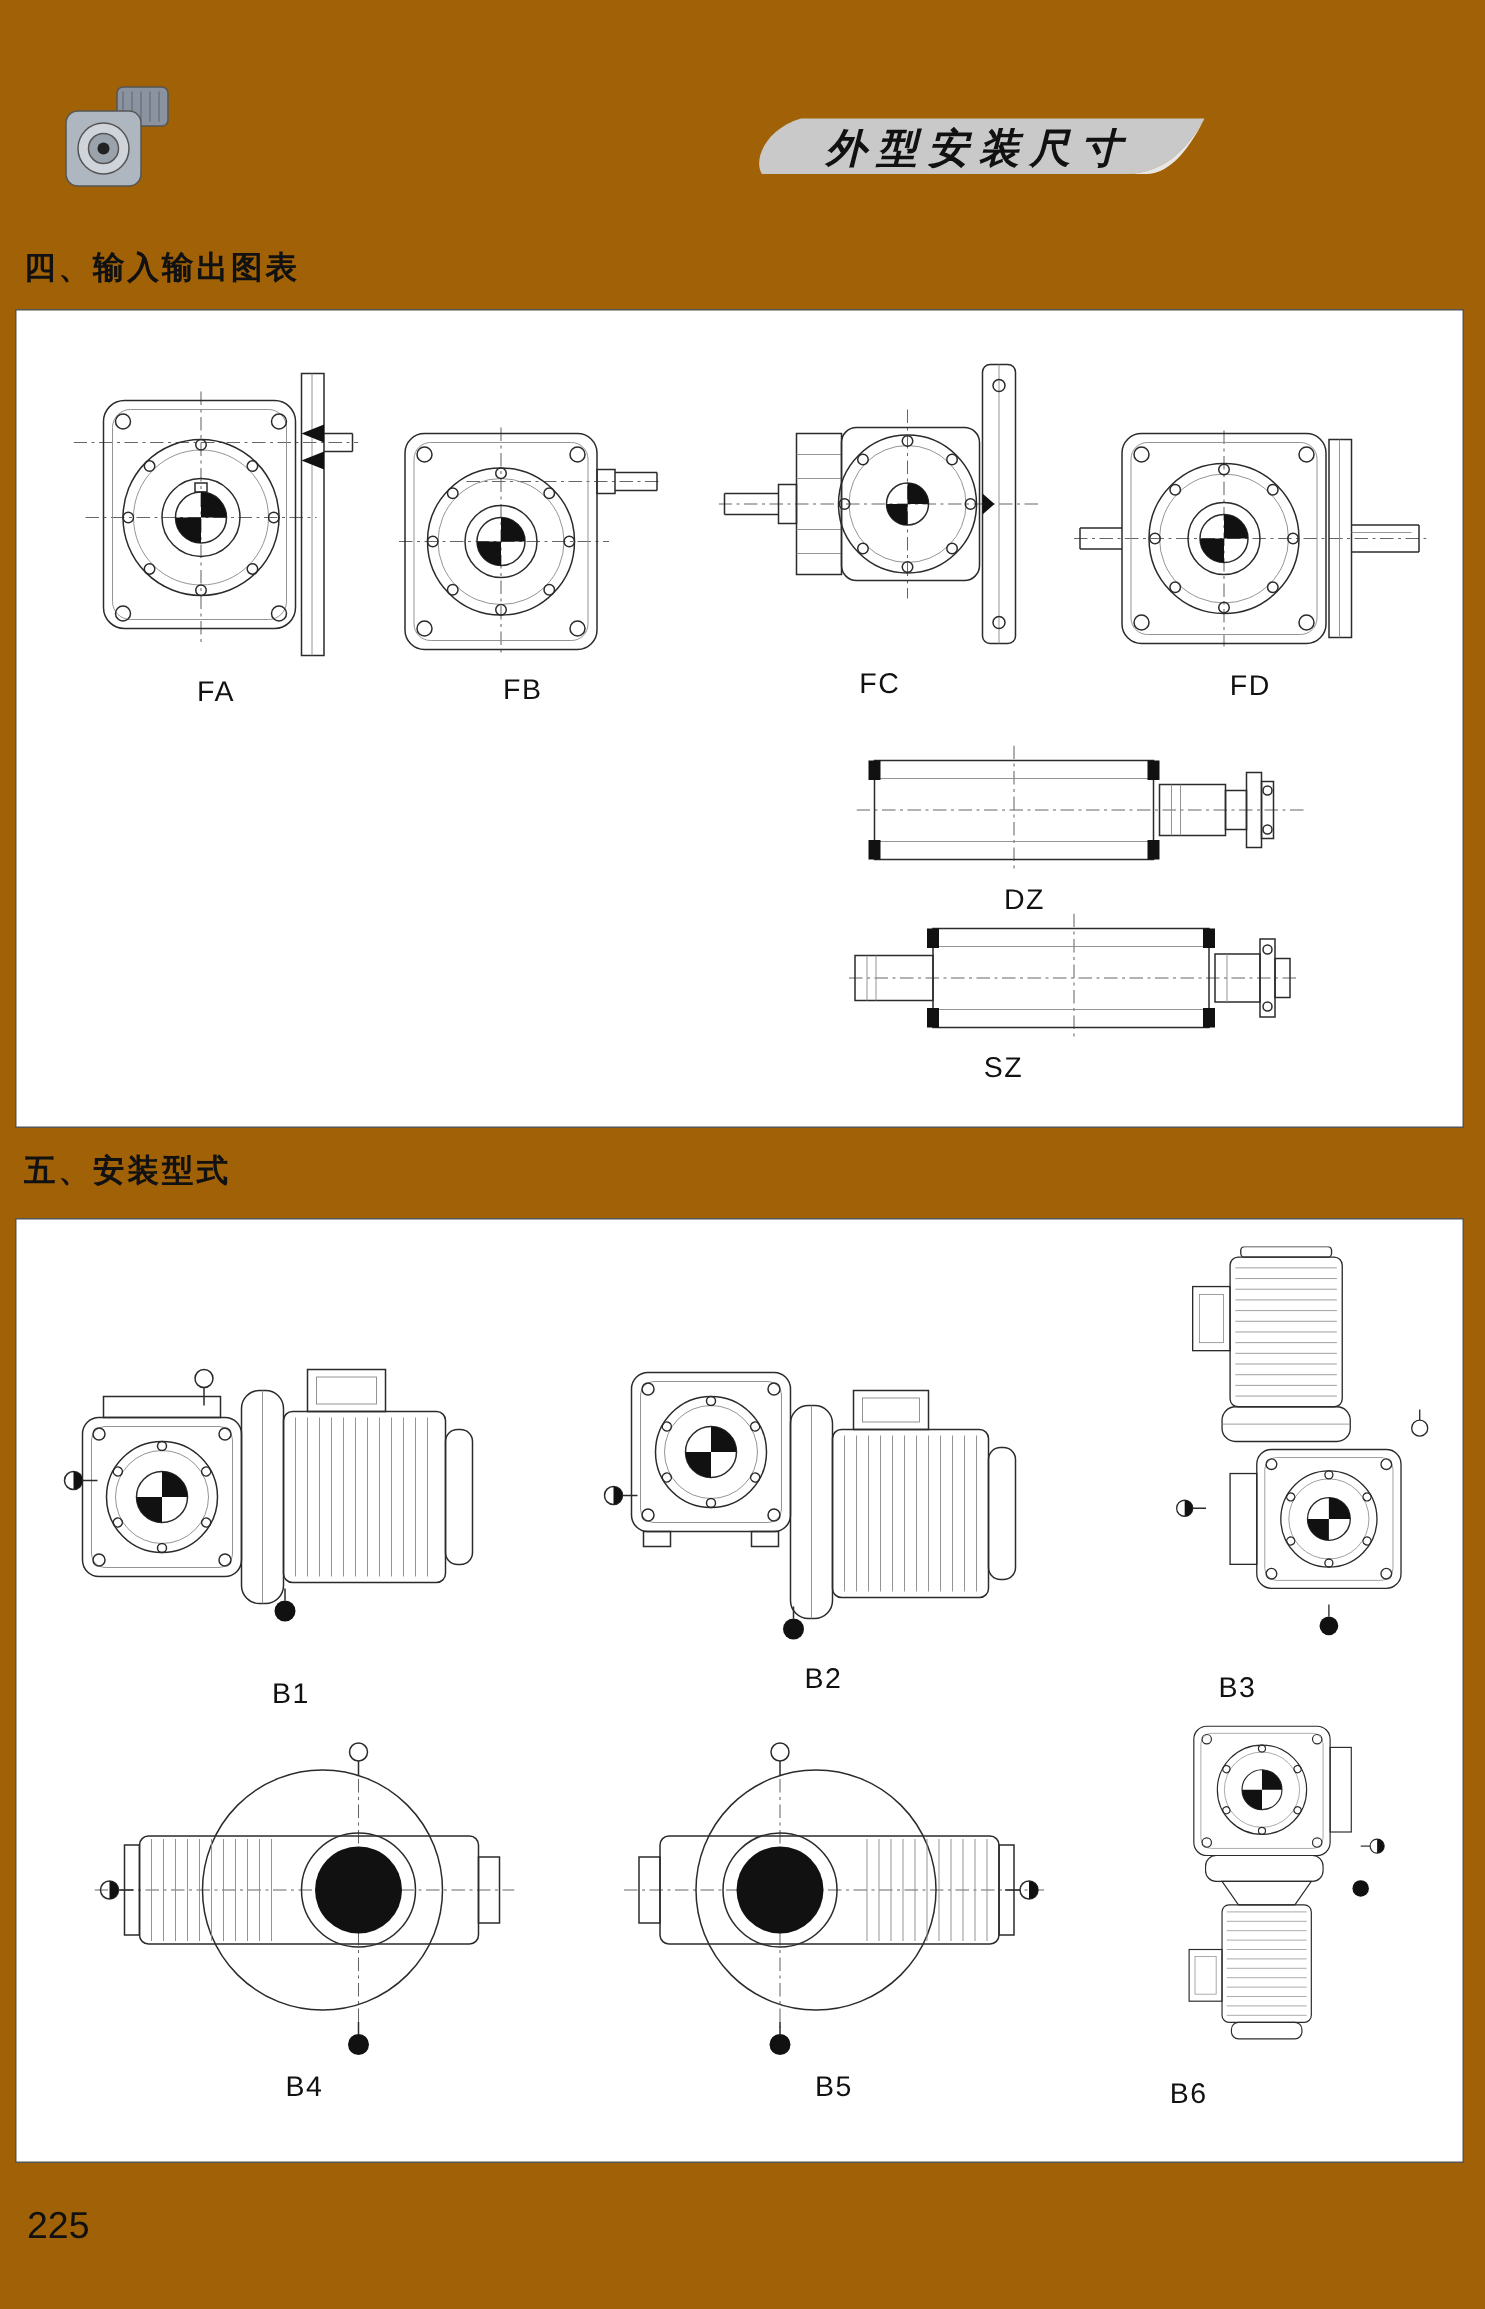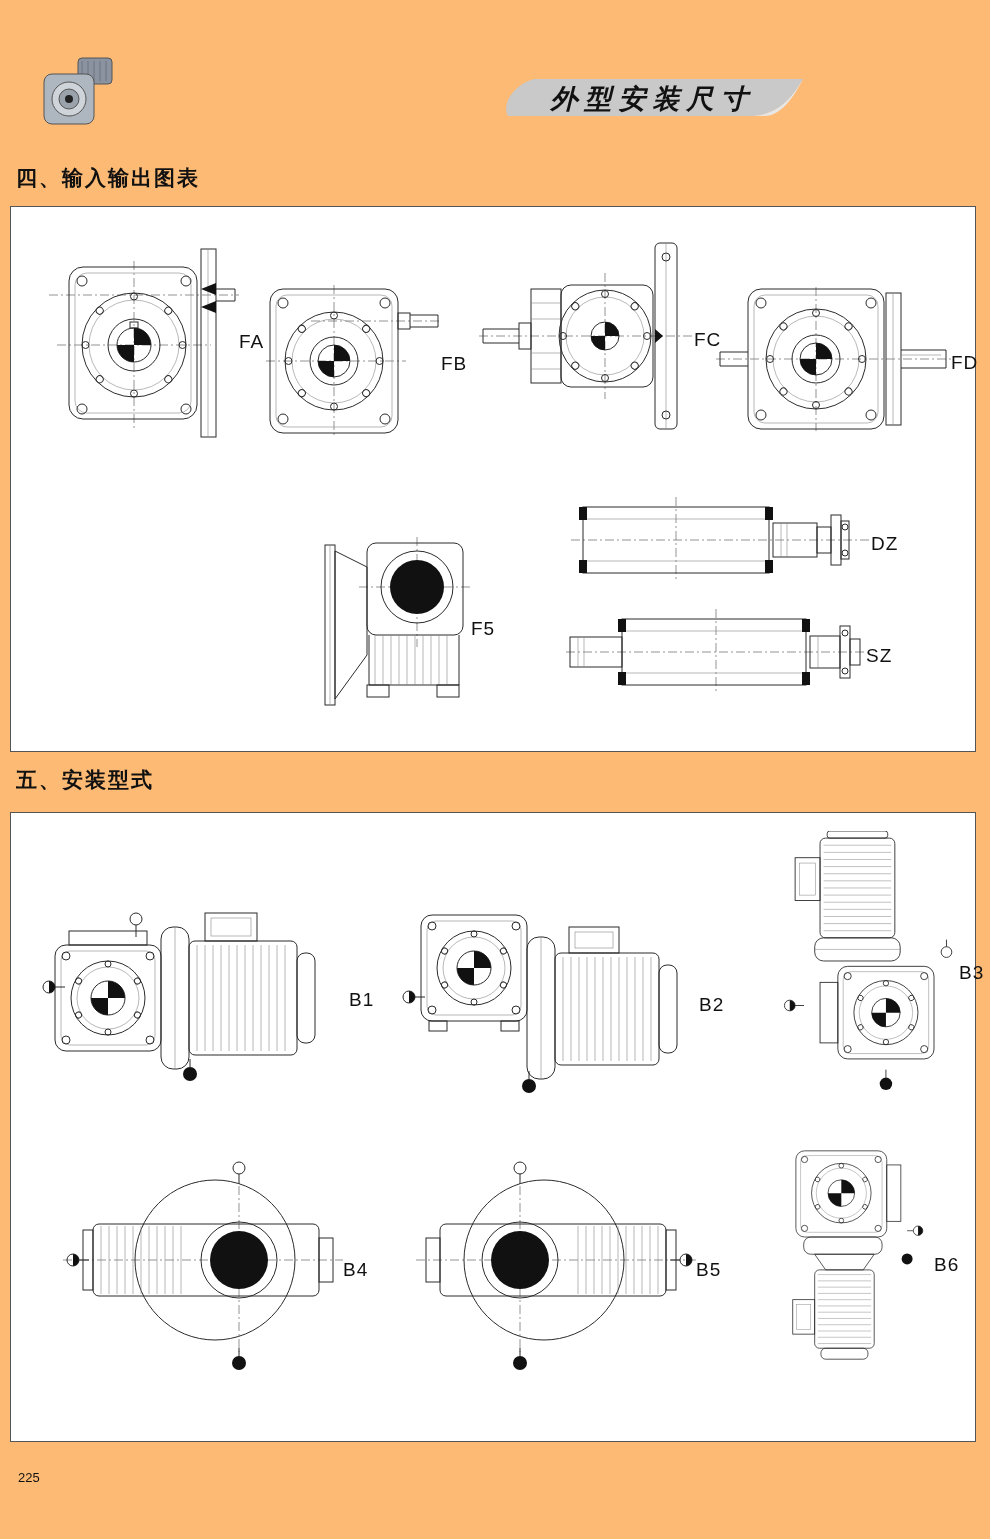--- a/index.html
+++ b/index.html
@@ -1,30 +1,30 @@
 <!DOCTYPE html>
 <html><head>
 <meta charset="utf-8">
 <style>
 *{margin:0;padding:0;box-sizing:border-box}
 body{background:#fff;font-family:"Liberation Sans",sans-serif;color:#111}
-.page{position:relative;width:990px;height:1539px;background:#fdba74;overflow:hidden}
+.page{position:relative;width:990px;height:1539px;background:#a16207;overflow:hidden}
 .product-photo{position:absolute;left:38px;top:52px;width:82px;height:78px}
 .banner{position:absolute;left:500px;top:76px;width:305px;height:44px}
 .banner svg{position:absolute;left:0;top:0;width:100%;height:100%}
 .banner-title{position:absolute;left:0;top:5px;width:100%;text-align:center;font-size:27px;font-weight:bold;font-style:italic;letter-spacing:7px;color:#111}
 .section-heading{position:absolute;left:16px;font-size:21px;font-weight:bold;letter-spacing:2px}
 #h-io{top:164px}
 #h-mount{top:766px}
 .panel{position:absolute;left:10px;width:966px;border:1px solid #555;background:#fff}
 #panel-io{top:206px;height:546px}
 #panel-mount{top:812px;height:630px}
-.fig{position:absolute;display:flex;flex-direction:row;align-items:center}
+.fig{position:absolute;display:flex;flex-direction:column;align-items:center}
 .cap{margin-top:8px;font-size:19px;letter-spacing:1px;color:#111}
-.page-number{position:absolute;left:18px;top:1470px;font-size:13px}
+.page-number{position:absolute;left:18px;top:1470px;font-size:25px}
 svg.draw *{fill:none;stroke:#2b2b2b;stroke-width:1}
 svg.draw .thin{stroke:#888;stroke-width:.6}
 svg.draw .blk{fill:#111;stroke:none}
 svg.draw .cl{stroke:#666;stroke-width:.7;stroke-dasharray:9 3 2 3}
 </style>
 </head>
 <body>
 
 <div class="page">
 
@@ -192,37 +192,20 @@
         <line x1="177" y1="14" x2="177" y2="146" class="thin"></line>
         <line x1="185" y1="71" x2="230" y2="71"></line>
           <line x1="185" y1="89" x2="230" y2="89"></line>
           <line x1="230" y1="71" x2="230" y2="89"></line>
         <line x1="185" y1="76" x2="225" y2="76" class="thin"></line>
       </svg>
       <figcaption class="cap">FD</figcaption>
     </figure>
 
 
-    <figure class="fig" style="left:310px;top:330px">
-      <svg class="draw" viewBox="0 0 150 175" width="150" height="175">
-        <line class="cl" x1="96" y1="0" x2="96" y2="110"></line>
-        <line class="cl" x1="38" y1="50" x2="150" y2="50"></line>
-        <rect x="4" y="8" width="10" height="160"></rect>
-        <line x1="9" y1="8" x2="9" y2="168" class="thin"></line>
-        <path d="M46,30 L14,14 L14,162 L46,118 Z"></path>
-        <rect x="46" y="6" width="96" height="92" rx="9"></rect>
-        <circle cx="96" cy="50" r="36"></circle>
-        <circle class="blk" cx="96" cy="50" r="27"></circle>
-        <path d="M48,98 L48,148 L138,148 L138,98"></path>
-        <path class="thin" d="M54 98V148M62 98V148M70 98V148M78 98V148M86 98V148M94 98V148M102 98V148M110 98V148M118 98V148M126 98V148"></path>
-        <rect x="46" y="148" width="22" height="12"></rect>
-          <rect x="116" y="148" width="22" height="12"></rect>
-      </svg>
-      <figcaption class="cap">F5</figcaption>
-    </figure>
 
     <figure class="fig" style="left:560px;top:290px">
       <svg class="draw" viewBox="0 0 300 85" width="300" height="85">
         <line class="cl" x1="0" y1="43" x2="300" y2="43"></line>
         <line class="cl" x1="105" y1="0" x2="105" y2="85"></line>
         <rect x="12" y="10" width="186" height="66"></rect>
         <line x1="12" y1="22" x2="198" y2="22" class="thin"></line>
           <line x1="12" y1="64" x2="198" y2="64" class="thin"></line>
         <rect class="blk" x="8" y="10" width="8" height="13"></rect>
           <rect class="blk" x="8" y="63" width="8" height="13"></rect>

